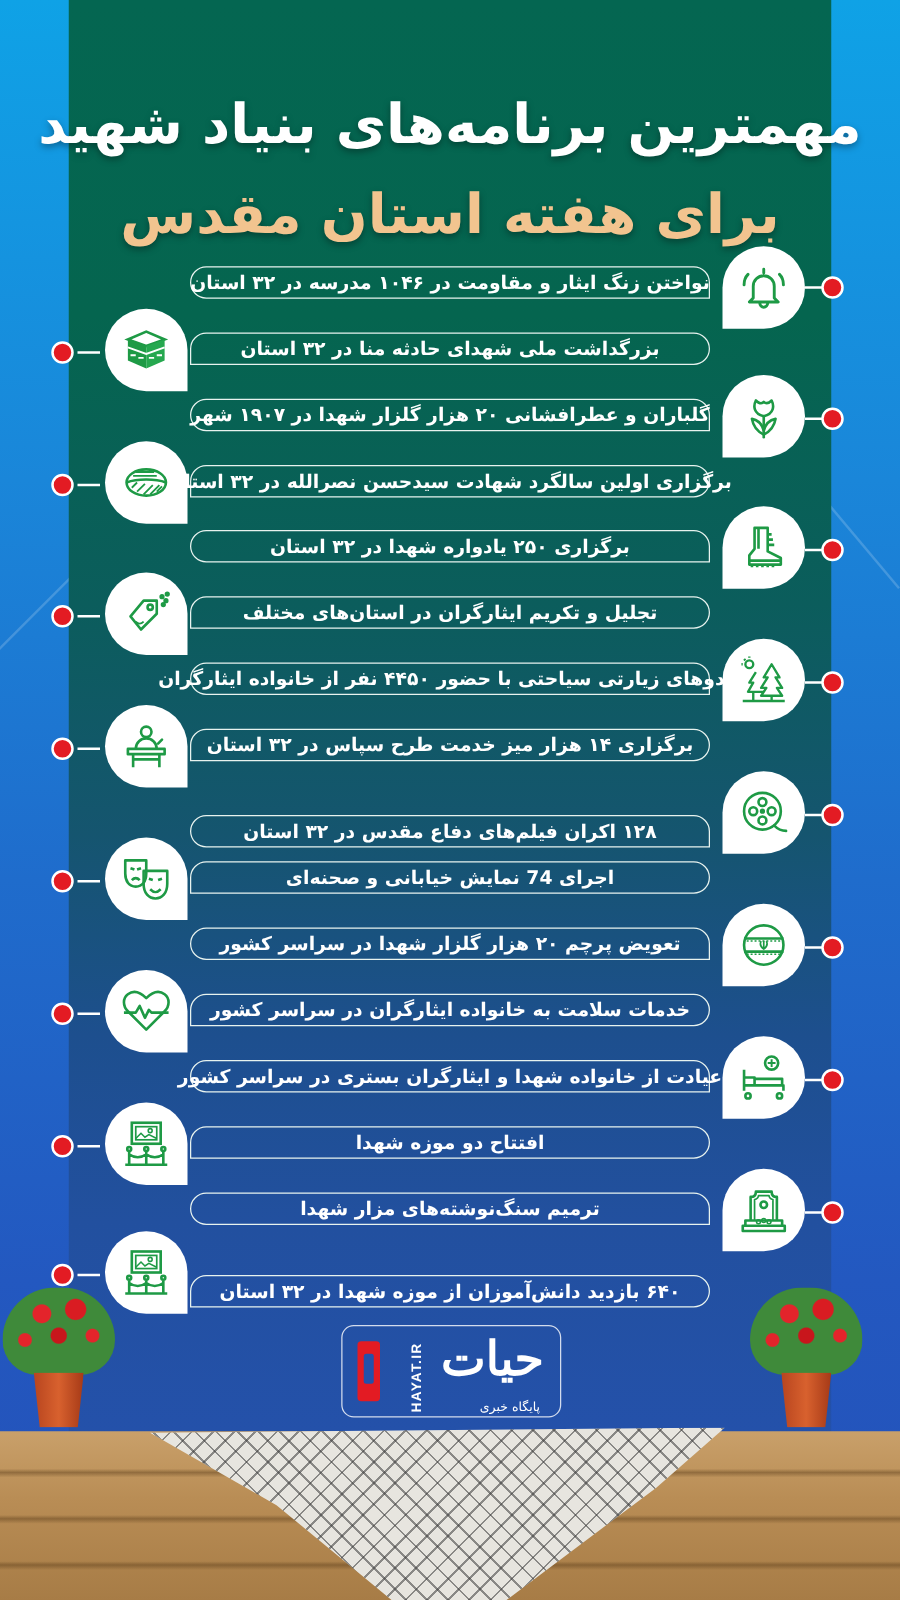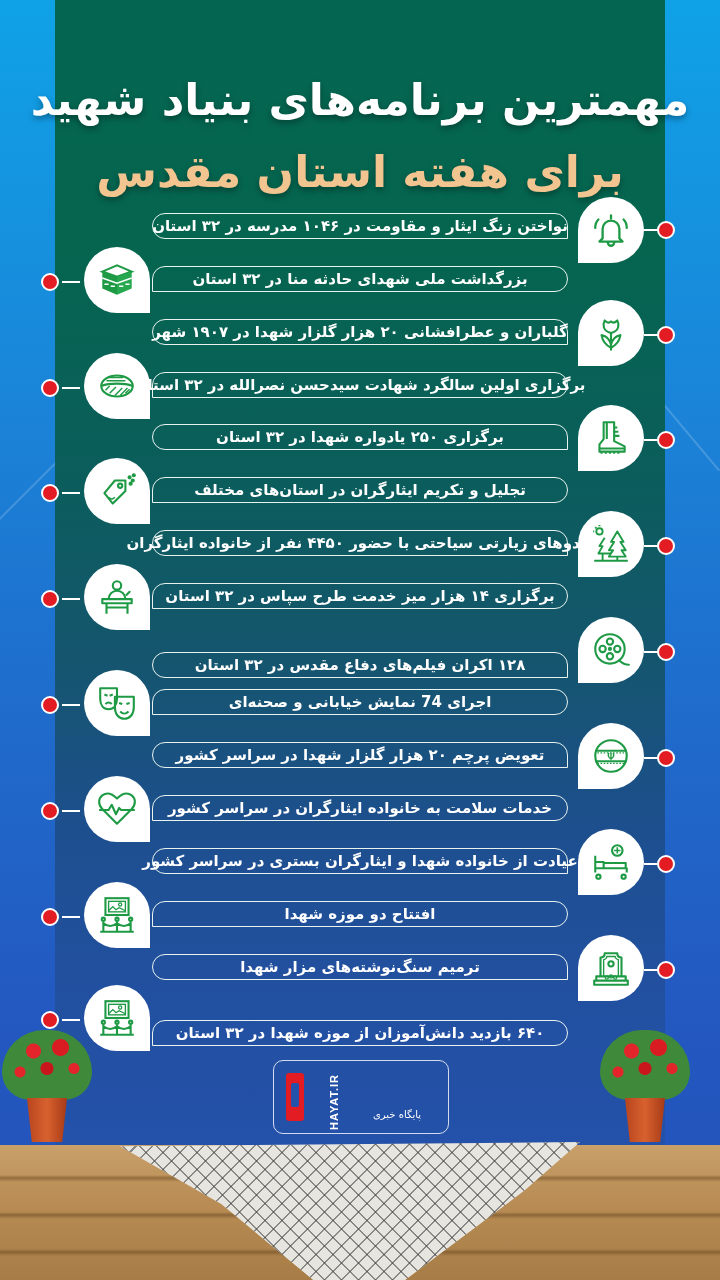--- a/index.html
+++ b/index.html
@@ -53,21 +53,21 @@
     border: 1.5px solid rgba(255,255,255,0.8); border-radius: 10px; box-sizing: border-box;
   }
   .logo-mark { position: absolute; left: 12px; top: 12px; width: 18px; height: 48px; background: #e31b23; border-radius: 3px; }
   .logo-mark::after { content: ""; position: absolute; left: 5px; top: 10px; width: 8px; height: 24px; background: #2451aa; border-radius: 2px; }
   .logo-url {
     position: absolute; left: 30px; top: 34px; width: 60px; height: 14px;
     transform: rotate(-90deg); color: #ffffff; font-size: 11px; font-weight: bold;
     letter-spacing: 1px; text-align: center; line-height: 14px; font-family: "Liberation Sans", sans-serif;
   }
   .logo-name { position: absolute; left: 70px; top: 2px; width: 100px; text-align: center; color: #ffffff; font-size: 38px; font-weight: bold; font-family: "DejaVu Serif", serif; direction: rtl; line-height: 48px; }
-  .logo-tag { position: absolute; left: 88px; top: 48px; width: 70px; text-align: center; color: #ffffff; font-size: 10px; direction: rtl; }
+  .logo-tag { position: absolute; left: 88px; top: 60px; width: 70px; color: #ffffff; font-size: 10px; direction: rtl; }
   .sandbags {
     position: absolute; left: 0; top: 1145px; width: 720px; height: 135px;
     background:
       repeating-linear-gradient(180deg, rgba(90,60,25,0.0) 0px, rgba(90,60,25,0.0) 30px, rgba(90,60,25,0.45) 33px, rgba(90,60,25,0.0) 37px),
       linear-gradient(180deg, #c9a06a 0%, #b98d55 40%, #a77c46 100%);
   }
   .cloth {
     position: absolute; left: 120px; top: 1142px; width: 460px; height: 138px;
     clip-path: polygon(0% 3%, 100% 0%, 88% 35%, 62% 100%, 42% 100%, 22% 45%);
     background:
@@ -342,14 +342,15 @@
     <div class="pot"></div>
   </div>
 <div class="plant" style="left:600px;">
     <div class="leaves"></div>
     <div class="pot"></div>
   </div>
 
 <div class="logo">
   <div class="logo-mark"></div>
   <div class="logo-url">HAYAT.IR</div>
+  <div class="logo-name">حیات</div>
   <div class="logo-tag">پایگاه خبری</div>
 </div>
 
 </body></html>

